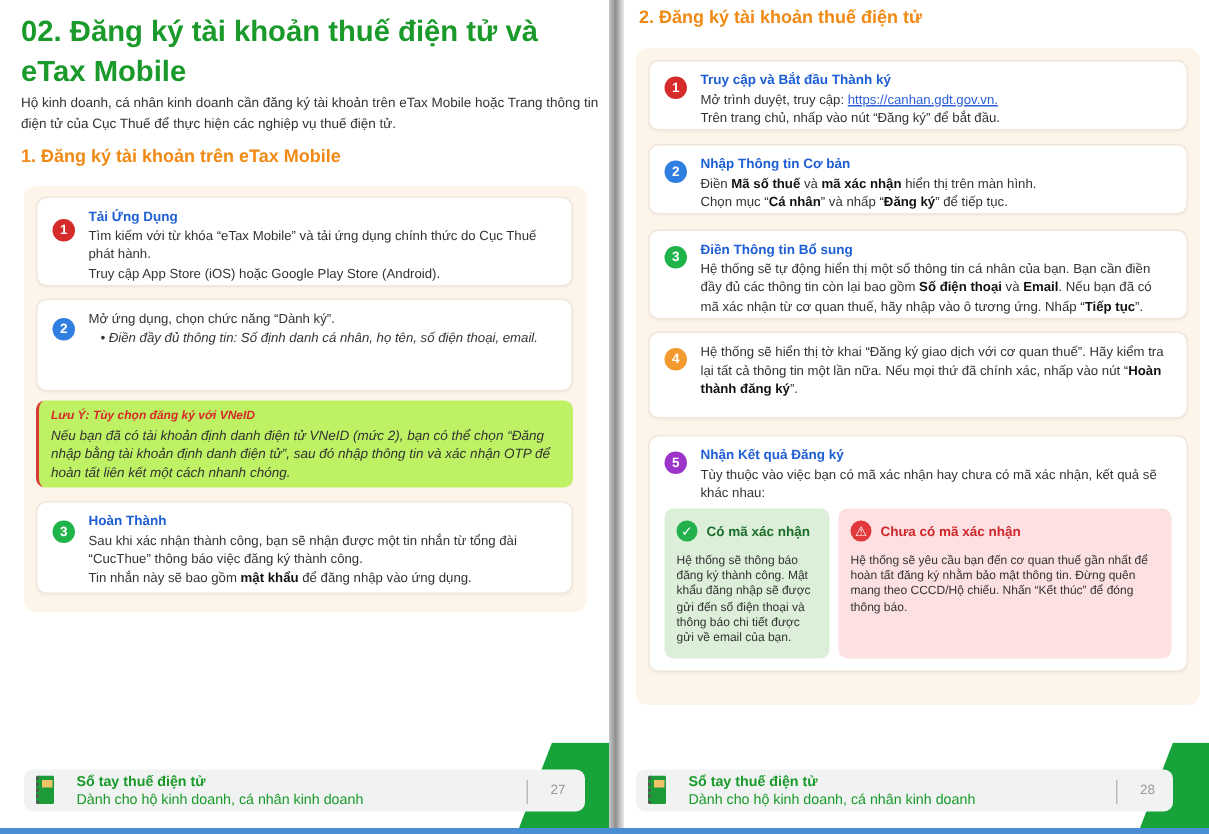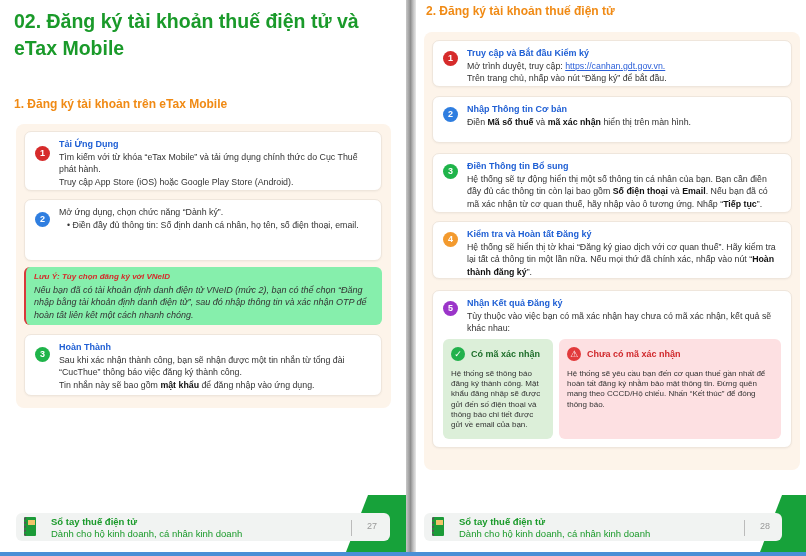--- a/index.html
+++ b/index.html
@@ -25,25 +25,25 @@
   .panel-left { left: 16px; top: 124px; width: 375px; height: 284px; }
   .panel-right { left: 8px; top: 32px; width: 376px; height: 438px; }
 
   .card { position: absolute; background: #fff; border: 1px solid #efe6dc; border-radius: 7px;
           box-shadow: 0 1px 2px rgba(0,0,0,0.04); }
   .step-num { position: absolute; left: 10px; width: 15px; height: 15px; border-radius: 50%;
               color: #fff; font-size: 9px; font-weight: bold; text-align: center; line-height: 15px; }
   .card-body { position: absolute; left: 34px; right: 10px; top: 6px; font-size: 8.8px; line-height: 12.6px; color: #333; }
   .card-title { color: #1f5fd4; font-weight: bold; font-size: 9px; display: block; }
   .card-body b { color: #111; }
-  .bullets { list-style: none; padding-left: 8px; }
+  .bullets { list-style: none; padding-left: 8px; font-style: italic; }
   .bullets li:before { content: "• "; }
   .link { color: #2b5fd9; text-decoration: underline; margin-top: 17px; }
 
-  .note { position: absolute; left: 8px; top: 143px; width: 358px; height: 58px; background: #86efac;
+  .note { position: absolute; left: 8px; top: 143px; width: 358px; height: 58px; background: #bef264;
           border-left: 2px solid #d83a3a; border-radius: 6px; padding: 4px 8px; font-style: italic;
           font-size: 9px; line-height: 12.6px; color: #333; }
   .note-title { color: #d52a2a; font-weight: bold; font-size: 8px; display: block; }
 
   .result-box { position: absolute; border-radius: 6px; padding: 8px; font-size: 8px; line-height: 10.2px; color: #333; }
   .result-ok { left: 10px; top: 48px; width: 110px; height: 100px; background: #dcefd9; }
   .result-no { left: 126px; top: 48px; width: 222px; height: 100px; background: #fde0e2; }
   .result-head { display: flex; align-items: center; gap: 6px; margin-bottom: 8px; font-size: 9px; font-weight: bold; }
   .result-ok .result-head { color: #1d6e2a; }
   .result-no .result-head { color: #d0282c; }
@@ -64,20 +64,21 @@
   .corner { position: absolute; background: #17a23a; }
   .corner-left { left: 346px; top: 495px; width: 62px; height: 57px; clip-path: polygon(22px 0, 100% 0, 100% 100%, 0 100%); }
 </style>
 </head>
 <body>
 
 <div class="spread">
 
   <div class="page page-left">
     <h1 class="title">02. Đăng ký tài khoản thuế điện tử và eTax Mobile</h1>
+    <p class="intro">Hộ kinh doanh, cá nhân kinh doanh cần đăng ký tài khoản trên eTax Mobile hoặc Trang thông tin điện tử của Cục Thuế để thực hiện các nghiệp vụ thuế điện tử.</p>
     <h2 class="sec-heading sec-left">1. Đăng ký tài khoản trên eTax Mobile</h2>
 
     <div class="panel panel-left">
       <div class="card" style="left:8px;top:7px;width:358px;height:60px;">
         <span class="step-num" style="top:14px;background:#d62b2b;">1</span>
         <div class="card-body">
           <span class="card-title">Tải Ứng Dụng</span>
           <div>Tìm kiếm với từ khóa “eTax Mobile” và tải ứng dụng chính thức do Cục Thuế phát hành.</div>
           <div>Truy cập App Store (iOS) hoặc Google Play Store (Android).</div>
         </div>
@@ -122,46 +123,46 @@
 
   <div class="gutter"></div>
 
   <div class="page page-right">
     <h2 class="sec-heading sec-right">2. Đăng ký tài khoản thuế điện tử</h2>
 
     <div class="panel panel-right">
       <div class="card" style="left:8px;top:8px;width:360px;height:47px;">
         <span class="step-num" style="top:10px;background:#d62b2b;">1</span>
         <div class="card-body">
-          <span class="card-title">Truy cập và Bắt đầu Kiểm ký</span>
+          <span class="card-title">Truy cập và Bắt đầu Thành ký</span>
           <div><span>Mở trình duyệt, truy cập: </span><a class="link">https://canhan.gdt.gov.vn.</a></div>
           <div>Trên trang chủ, nhấp vào nút “Đăng ký” để bắt đầu.</div>
         </div>
       </div>
 
       <div class="card" style="left:8px;top:64px;width:360px;height:47px;">
         <span class="step-num" style="top:10px;background:#2f7ee0;">2</span>
         <div class="card-body">
           <span class="card-title">Nhập Thông tin Cơ bản</span>
           <div><span>Điền </span><b>Mã số thuế</b><span> và </span><b>mã xác nhận</b><span> hiển thị trên màn hình.</span></div>
+          <div><span>Chọn mục “</span><b>Cá nhân</b><span>” và nhấp “</span><b>Đăng ký</b><span>” để tiếp tục.</span></div>
         </div>
       </div>
 
       <div class="card" style="left:8px;top:121px;width:360px;height:60px;">
         <span class="step-num" style="top:10px;background:#1fb44a;">3</span>
         <div class="card-body">
           <span class="card-title">Điền Thông tin Bổ sung</span>
           <div><span>Hệ thống sẽ tự động hiển thị một số thông tin cá nhân của bạn. Bạn cần điền đầy đủ các thông tin còn lại bao gồm </span><b>Số điện thoại</b><span> và </span><b>Email</b><span>. Nếu bạn đã có mã xác nhận từ cơ quan thuế, hãy nhập vào ô tương ứng. Nhấp “</span><b>Tiếp tục</b><span>”.</span></div>
         </div>
       </div>
 
       <div class="card" style="left:8px;top:189px;width:360px;height:58px;">
         <span class="step-num" style="top:10px;background:#f39a2e;">4</span>
         <div class="card-body">
-          <span class="card-title">Kiểm tra và Hoàn tất Đăng ký</span>
           <div><span>Hệ thống sẽ hiển thị tờ khai “Đăng ký giao dịch với cơ quan thuế”. Hãy kiểm tra lại tất cả thông tin một lần nữa. Nếu mọi thứ đã chính xác, nhấp vào nút “</span><b>Hoàn thành đăng ký</b><span>”.</span></div>
         </div>
       </div>
 
       <div class="card" style="left:8px;top:258px;width:360px;height:158px;">
         <span class="step-num" style="top:10px;background:#9b35c9;">5</span>
         <div class="card-body">
           <span class="card-title">Nhận Kết quả Đăng ký</span>
           <div>Tùy thuộc vào việc bạn có mã xác nhận hay chưa có mã xác nhận, kết quả sẽ khác nhau:</div>
         </div>

